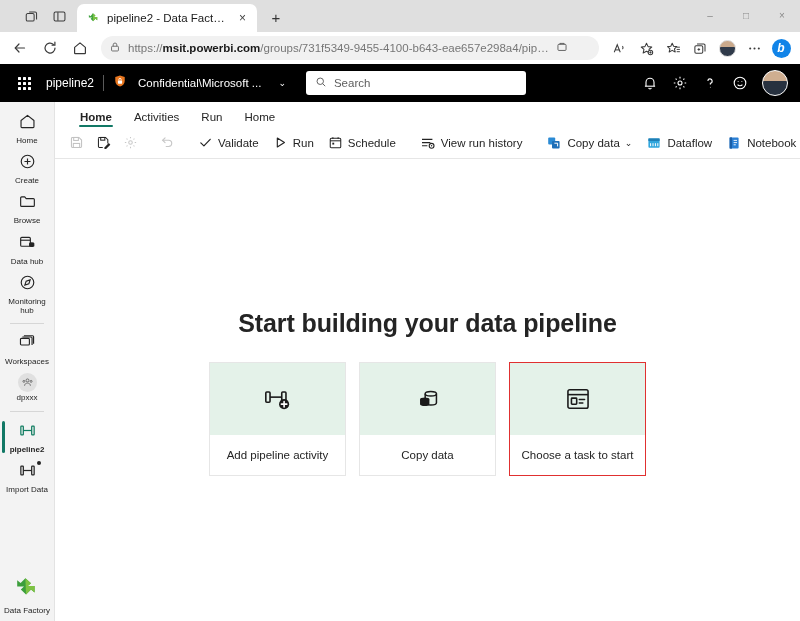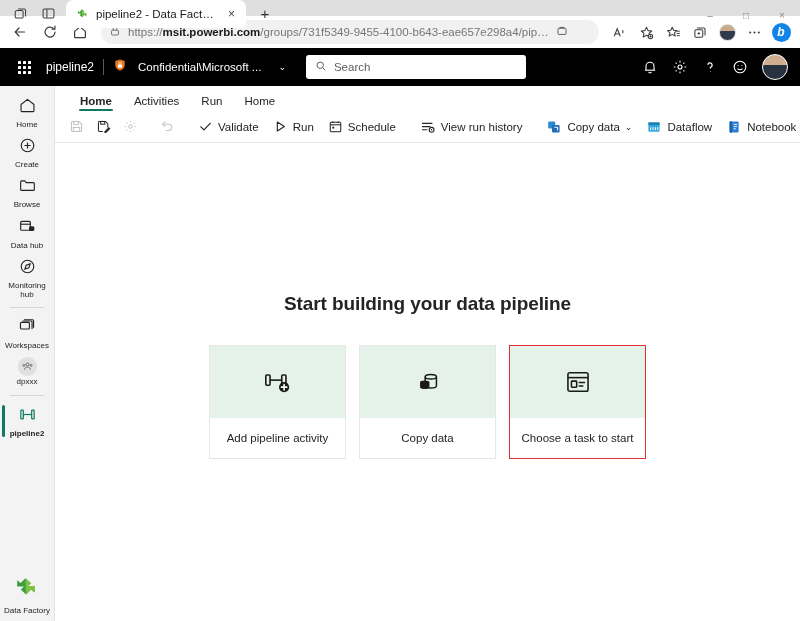--- a/index.html
+++ b/index.html
@@ -5,21 +5,21 @@
   * { box-sizing: border-box; margin: 0; padding: 0; }
   html, body {
     width: 800px; height: 621px;
     font-family: "Liberation Sans", sans-serif;
     background: #ffffff;
     overflow: hidden;
   }
   .window { width: 800px; height: 621px; position: relative; background: #f3f3f3; display: flex; flex-direction: column; }
 
   
-  .tabstrip { height: 16px; background: #dfdfdf; display: flex; padding-left: 6px; position: relative; }
+  .tabstrip { height: 32px; background: #dfdfdf; display: flex; align-items: flex-end; padding-left: 17px; position: relative; }
   .tabstrip-btn { width: 28px; height: 26px; display: flex; align-items: center; justify-content: center; color: #3b3b3b; margin-bottom: 3px; }
   .tab {
     height: 28px; min-width: 175px; max-width: 180px; background: #ffffff;
     border-radius: 7px 7px 0 0; display: flex; align-items: center;
     padding: 0 7px 0 9px; gap: 7px; margin-left: 4px;
   }
   .tab-favicon { width: 14px; height: 14px; flex: 0 0 14px; display:flex; align-items:center; justify-content:center; }
   .tab-title { font-size: 11.5px; color: #1a1a1a; white-space: nowrap; overflow: hidden; text-overflow: ellipsis; flex: 1; }
   .tab-close { width: 15px; height: 15px; display: flex; align-items: center; justify-content: center; color: #444; font-size: 12px; border-radius: 3px; }
   .newtab { width: 26px; height: 26px; display: flex; align-items: center; justify-content: center; color: #333; font-size: 15px; margin: 0 0 2px 6px; }
@@ -80,21 +80,21 @@
   .rtab.active { font-weight: bold; }
   .rtab.active::after { content: ""; position: absolute; left: 10px; right: 10px; bottom: 0; height: 2.5px; background: #117865; border-radius: 2px; }
   .toolbar { height: 32px; display: flex; align-items: center; padding: 0 8px; gap: 0; background: #ffffff; border-bottom: 1px solid #e6e6e6; }
   .tb-item { display: flex; align-items: center; gap: 5px; padding: 0 7px; height: 26px; font-size: 11.5px; color: #242424; white-space: nowrap; }
   .tb-item.icon-only { padding: 0 6px; }
   .tb-item.disabled { color: #bdbdbd; }
   .tb-sep { width: 1px; height: 17px; background: #dcdcdc; margin: 0 5px; }
 
   
   .canvas { flex: 1; background: #ffffff; display: flex; flex-direction: column; align-items: center; justify-content: flex-start; padding-top: 150px; min-height: 0; }
-  .canvas-title { font-size: 19px; color: #242424; font-weight: bold; margin-bottom: 30px; letter-spacing: -0.1px; }
+  .canvas-title { font-size: 25px; color: #242424; font-weight: bold; margin-bottom: 24px; letter-spacing: -0.1px; }
   .cards { display: flex; gap: 13px; }
   .card { width: 137px; background: #ffffff; border: 1px solid #e6e6e6; display: flex; flex-direction: column; }
   .card.highlight { border: 1.5px solid #e03030; }
   .card-icon { height: 72px; background: #e4f2e9; display: flex; align-items: center; justify-content: center; }
   .card-label { height: 40px; display: flex; align-items: center; justify-content: center; font-size: 11.5px; color: #242424; text-align: center; padding: 0 4px; }
 </style>
 </head>
 <body>
 
 <div class="window">
@@ -369,20 +369,31 @@
         <span>
           <svg width="19" height="19" viewBox="0 0 20 20" fill="none" stroke="#107c60" stroke-width="1.3">
             <rect x="3" y="5.4" width="2.6" height="9.2" rx="0.6"></rect>
             <rect x="14.4" y="5.4" width="2.6" height="9.2" rx="0.6"></rect>
             <path d="M5.6 10h8.8"></path>
           </svg>
         </span>
         <span class="lbl">pipeline2</span>
       </div>
 
+      <div class="navitem">
+        <span class="badge-dot"></span>
+        <span>
+          <svg width="19" height="19" viewBox="0 0 20 20" fill="none" stroke="#242424" stroke-width="1.3">
+            <rect x="3" y="5.4" width="2.6" height="9.2" rx="0.6"></rect>
+            <rect x="14.4" y="5.4" width="2.6" height="9.2" rx="0.6"></rect>
+            <path d="M5.6 10h8.8"></path>
+          </svg>
+        </span>
+        <span class="lbl">Import Data</span>
+      </div>
 
       <div class="leftnav-bottom">
         <span>
           <svg width="26" height="26" viewBox="0 0 26 26">
             <path d="M11.4 3.2 17 8.2 13.8 11h6.8v6.6L17 14.4l-5 5.2-5.2-5.2 3.2-2.8H3.2V5.2l3.4 2.8z" fill="#3c9e3c"></path>
             <path d="M11.4 3.2 17 8.2 13.8 11h6.8v6.6L17 14.4l-5 5.2z" fill="#7ec242"></path>
           </svg>
         </span>
         <span class="lbl">Data Factory</span>
       </div>

